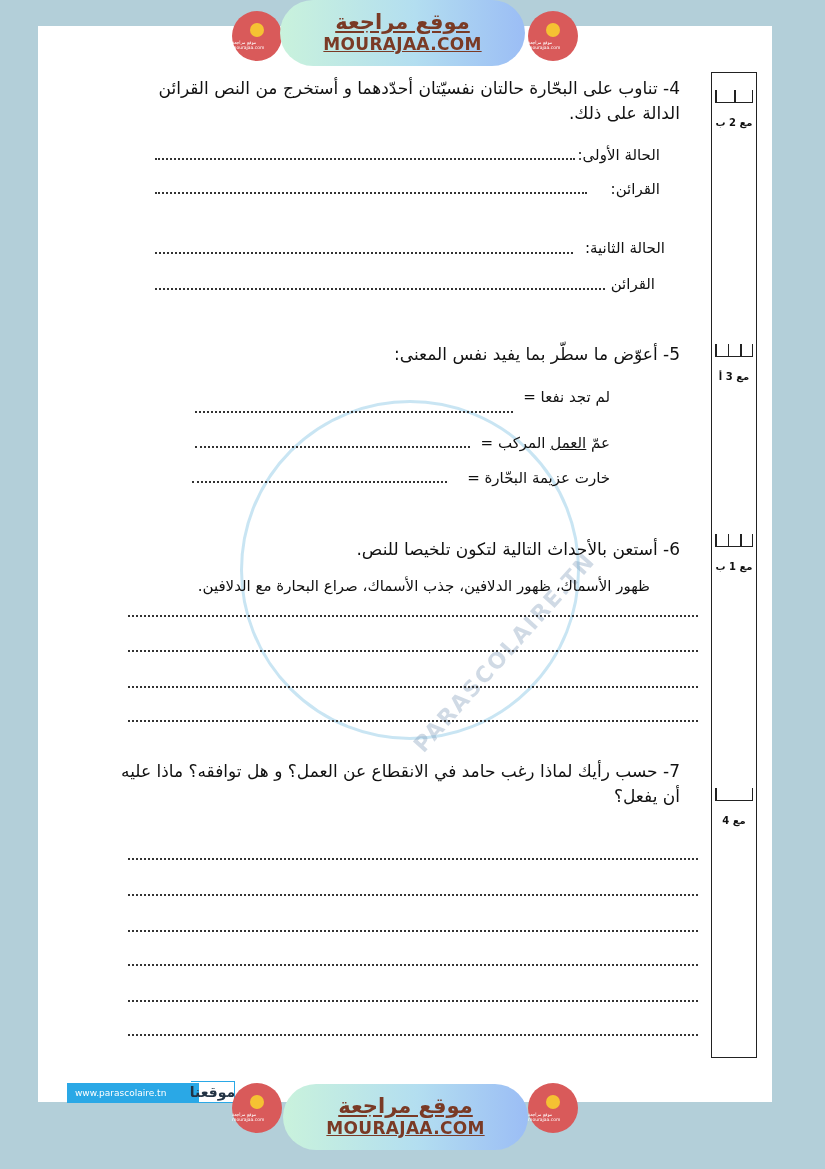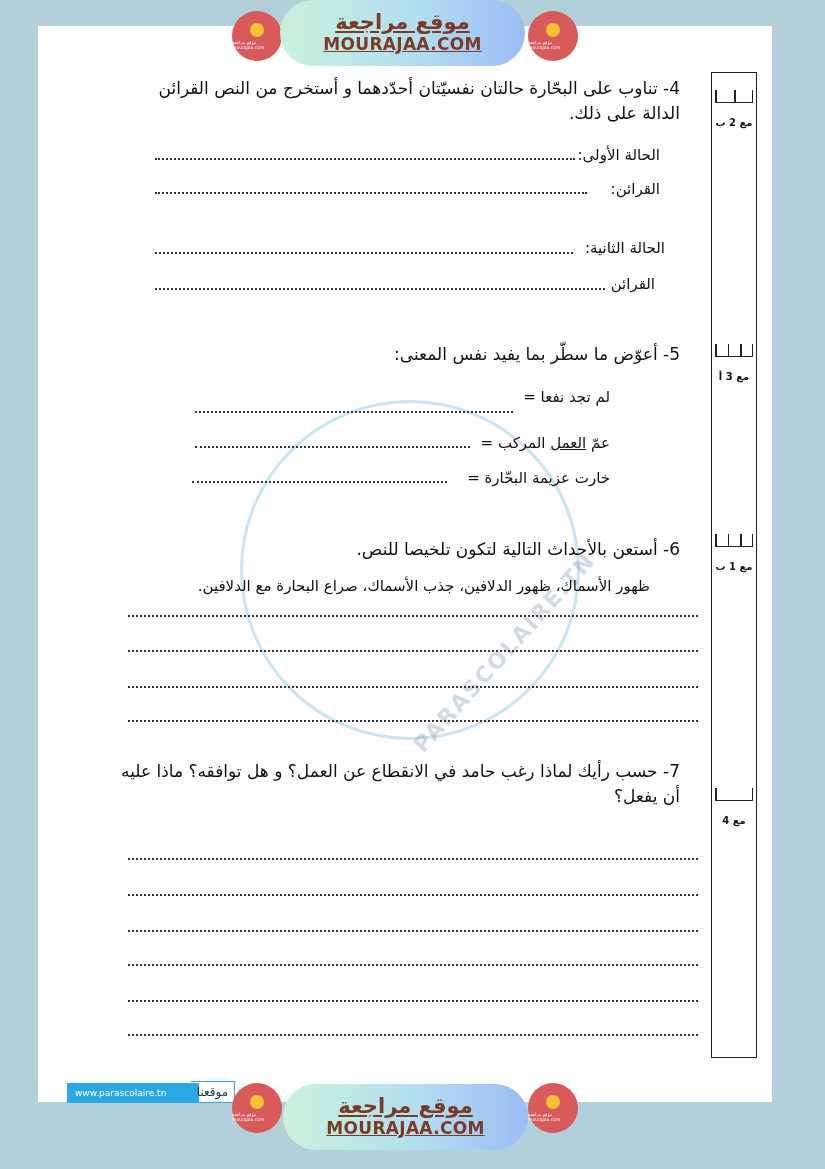--- a/index.html
+++ b/index.html
@@ -15,21 +15,21 @@
   .banner .en { font-family: "DejaVu Sans", sans-serif; font-size: 17px; font-weight: bold; color: #7a3a25; text-decoration: underline; line-height: 22px; letter-spacing: 0.3px; }
   .badge { position: absolute; width: 50px; height: 50px; border-radius: 50%; background: #d95a5a;
     display: flex; flex-direction: column; align-items: center; justify-content: center; }
   .badge .dot { width: 14px; height: 14px; border-radius: 50%; background: #f5c233; margin-bottom: 3px; }
   .badge .txt { font-size: 4.5px; color: #fff; line-height: 5px; }
 
   
   .url-strip { position: absolute; left: 67px; top: 1083px; width: 132px; height: 20px; background: #2aa8e6;
     color: #fff; font-size: 9px; display: flex; align-items: center; padding-left: 8px; }
   .url-tag { position: absolute; left: 191px; top: 1081px; width: 44px; height: 22px; border: 1px solid #2aa8e6; border-left: none;
-    font-size: 12px; color: #234; display: flex; align-items: center; justify-content: center; font-weight: normal; }
+    font-size: 14px; color: #234; display: flex; align-items: center; justify-content: center; font-weight: bold; }
 
   
   .score-col { position: absolute; left: 711px; top: 72px; width: 46px; height: 986px; border: 1.5px solid #222; }
   .score { position: absolute; left: 0; width: 100%; text-align: center; }
   .ticks { height: 12px; margin: 0 3px; border-bottom: 1.5px solid #222; position: relative; }
   .ticks span { position: absolute; bottom: 0; width: 1.5px; height: 12px; background: #222; }
   .score .lbl { font-size: 10px; font-weight: bold; direction: rtl; margin-top: 14px; }
 
   
   .content { position: absolute; left: 120px; top: 72px; width: 570px; direction: rtl; }

